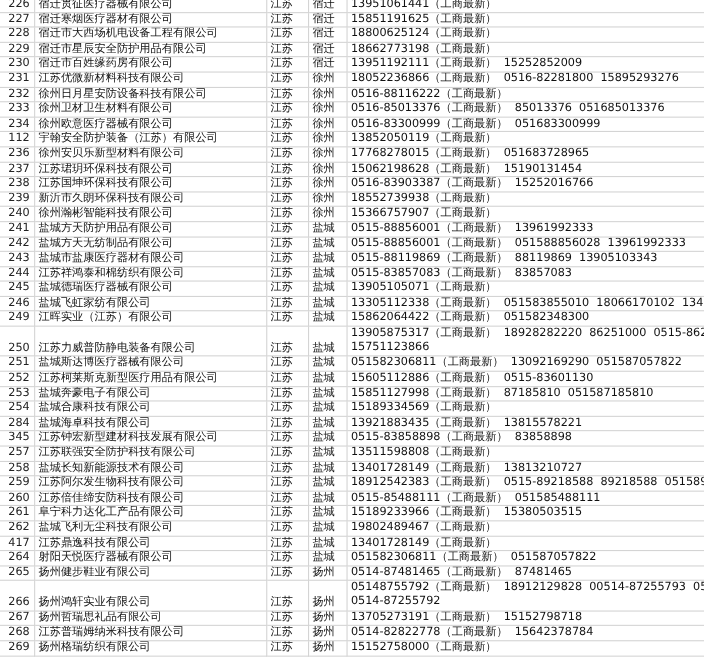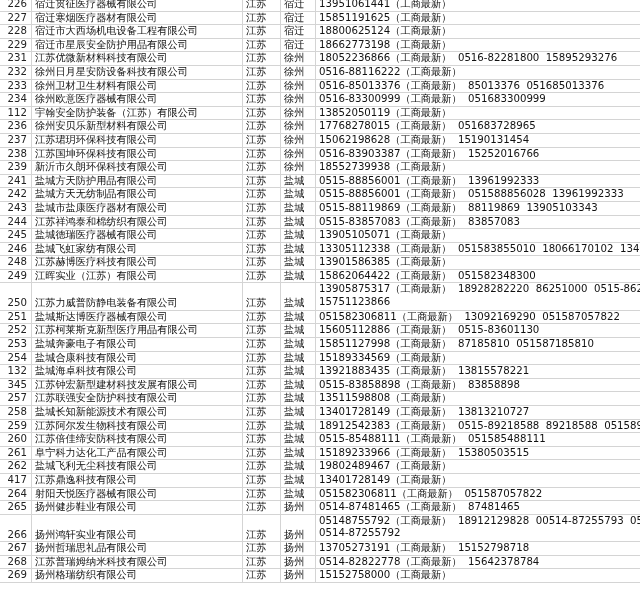--- a/index.html
+++ b/index.html
@@ -52,20 +52,27 @@
     <td class="phone"><span class="ph-line">18800625124（工商最新）</span></td>
   </tr>
       <tr>
     <td class="no">229</td>
     <td class="name">宿迁市星辰安全防护用品有限公司</td>
     <td class="prov">江苏</td>
     <td class="city">宿迁</td>
     <td class="phone"><span class="ph-line">18662773198（工商最新）</span></td>
   </tr>
       <tr>
+    <td class="no">230</td>
+    <td class="name">宿迁市百姓缘药房有限公司</td>
+    <td class="prov">江苏</td>
+    <td class="city">宿迁</td>
+    <td class="phone"><span class="ph-line">13951192111（工商最新）  15252852009</span></td>
+  </tr>
+      <tr>
     <td class="no">231</td>
     <td class="name">江苏优微新材料科技有限公司</td>
     <td class="prov">江苏</td>
     <td class="city">徐州</td>
     <td class="phone"><span class="ph-line">18052236866（工商最新）  0516-82281800  15895293276</span></td>
   </tr>
       <tr>
     <td class="no">232</td>
     <td class="name">徐州日月星安防设备科技有限公司</td>
     <td class="prov">江苏</td>
@@ -115,20 +122,27 @@
     <td class="phone"><span class="ph-line">0516-83903387（工商最新）  15252016766</span></td>
   </tr>
       <tr>
     <td class="no">239</td>
     <td class="name">新沂市久朗环保科技有限公司</td>
     <td class="prov">江苏</td>
     <td class="city">徐州</td>
     <td class="phone"><span class="ph-line">18552739938（工商最新）</span></td>
   </tr>
       <tr>
+    <td class="no">240</td>
+    <td class="name">徐州瀚彬智能科技有限公司</td>
+    <td class="prov">江苏</td>
+    <td class="city">徐州</td>
+    <td class="phone"><span class="ph-line">15366757907（工商最新）</span></td>
+  </tr>
+      <tr>
     <td class="no">241</td>
     <td class="name">盐城方天防护用品有限公司</td>
     <td class="prov">江苏</td>
     <td class="city">盐城</td>
     <td class="phone"><span class="ph-line">0515-88856001（工商最新）  13961992333</span></td>
   </tr>
       <tr>
     <td class="no">242</td>
     <td class="name">盐城方天无纺制品有限公司</td>
     <td class="prov">江苏</td>
@@ -155,27 +169,20 @@
     <td class="prov">江苏</td>
     <td class="city">盐城</td>
     <td class="phone"><span class="ph-line">13905105071（工商最新）</span></td>
   </tr>
       <tr>
     <td class="no">246</td>
     <td class="name">盐城飞虹家纺有限公司</td>
     <td class="prov">江苏</td>
     <td class="city">盐城</td>
     <td class="phone"><span class="ph-line">13305112338（工商最新）  051583855010  18066170102  13401717855</span></td>
-  </tr>
-      <tr>
-    <td class="no">248</td>
-    <td class="name">江苏赫博医疗科技有限公司</td>
-    <td class="prov">江苏</td>
-    <td class="city">盐城</td>
-    <td class="phone"><span class="ph-line">13901586385（工商最新）</span></td>
   </tr>
       <tr>
     <td class="no">249</td>
     <td class="name">江晖实业（江苏）有限公司</td>
     <td class="prov">江苏</td>
     <td class="city">盐城</td>
     <td class="phone"><span class="ph-line">15862064422（工商最新）  051582348300</span></td>
   </tr>
       <tr class="tall">
     <td class="no">250</td>
@@ -206,21 +213,21 @@
     <td class="phone"><span class="ph-line">15851127998（工商最新）  87185810  051587185810</span></td>
   </tr>
       <tr>
     <td class="no">254</td>
     <td class="name">盐城合康科技有限公司</td>
     <td class="prov">江苏</td>
     <td class="city">盐城</td>
     <td class="phone"><span class="ph-line">15189334569（工商最新）</span></td>
   </tr>
       <tr>
-    <td class="no">132</td>
+    <td class="no">284</td>
     <td class="name">盐城海卓科技有限公司</td>
     <td class="prov">江苏</td>
     <td class="city">盐城</td>
     <td class="phone"><span class="ph-line">13921883435（工商最新）  13815578221</span></td>
   </tr>
       <tr>
     <td class="no">345</td>
     <td class="name">江苏钟宏新型建材科技发展有限公司</td>
     <td class="prov">江苏</td>
     <td class="city">盐城</td>

